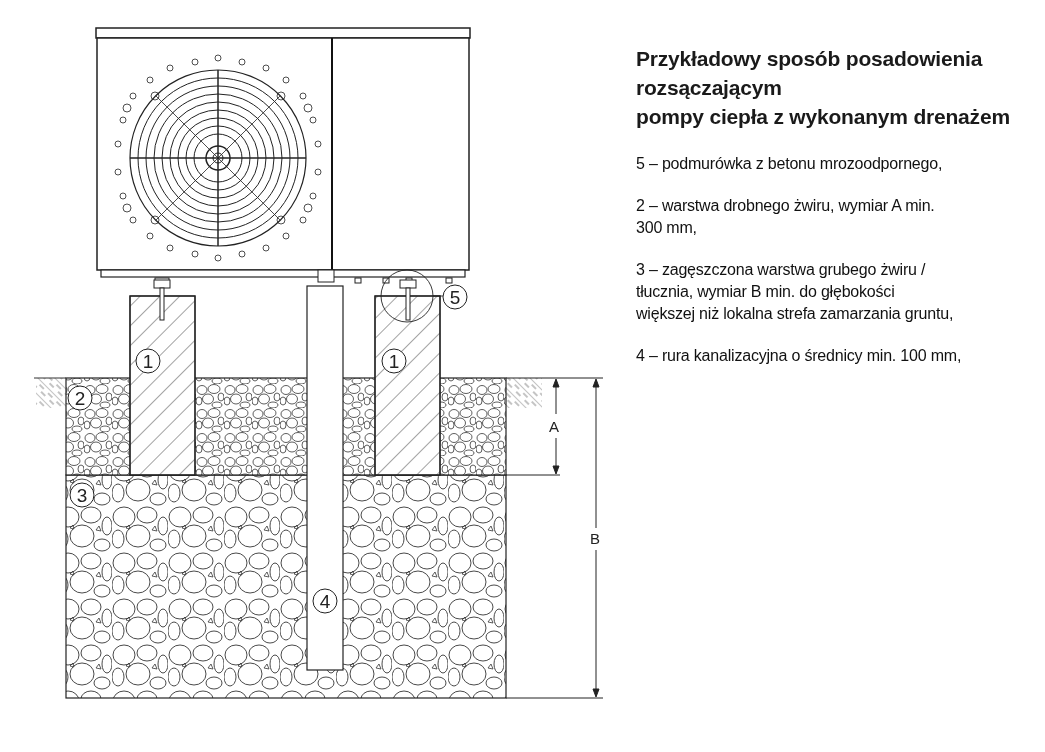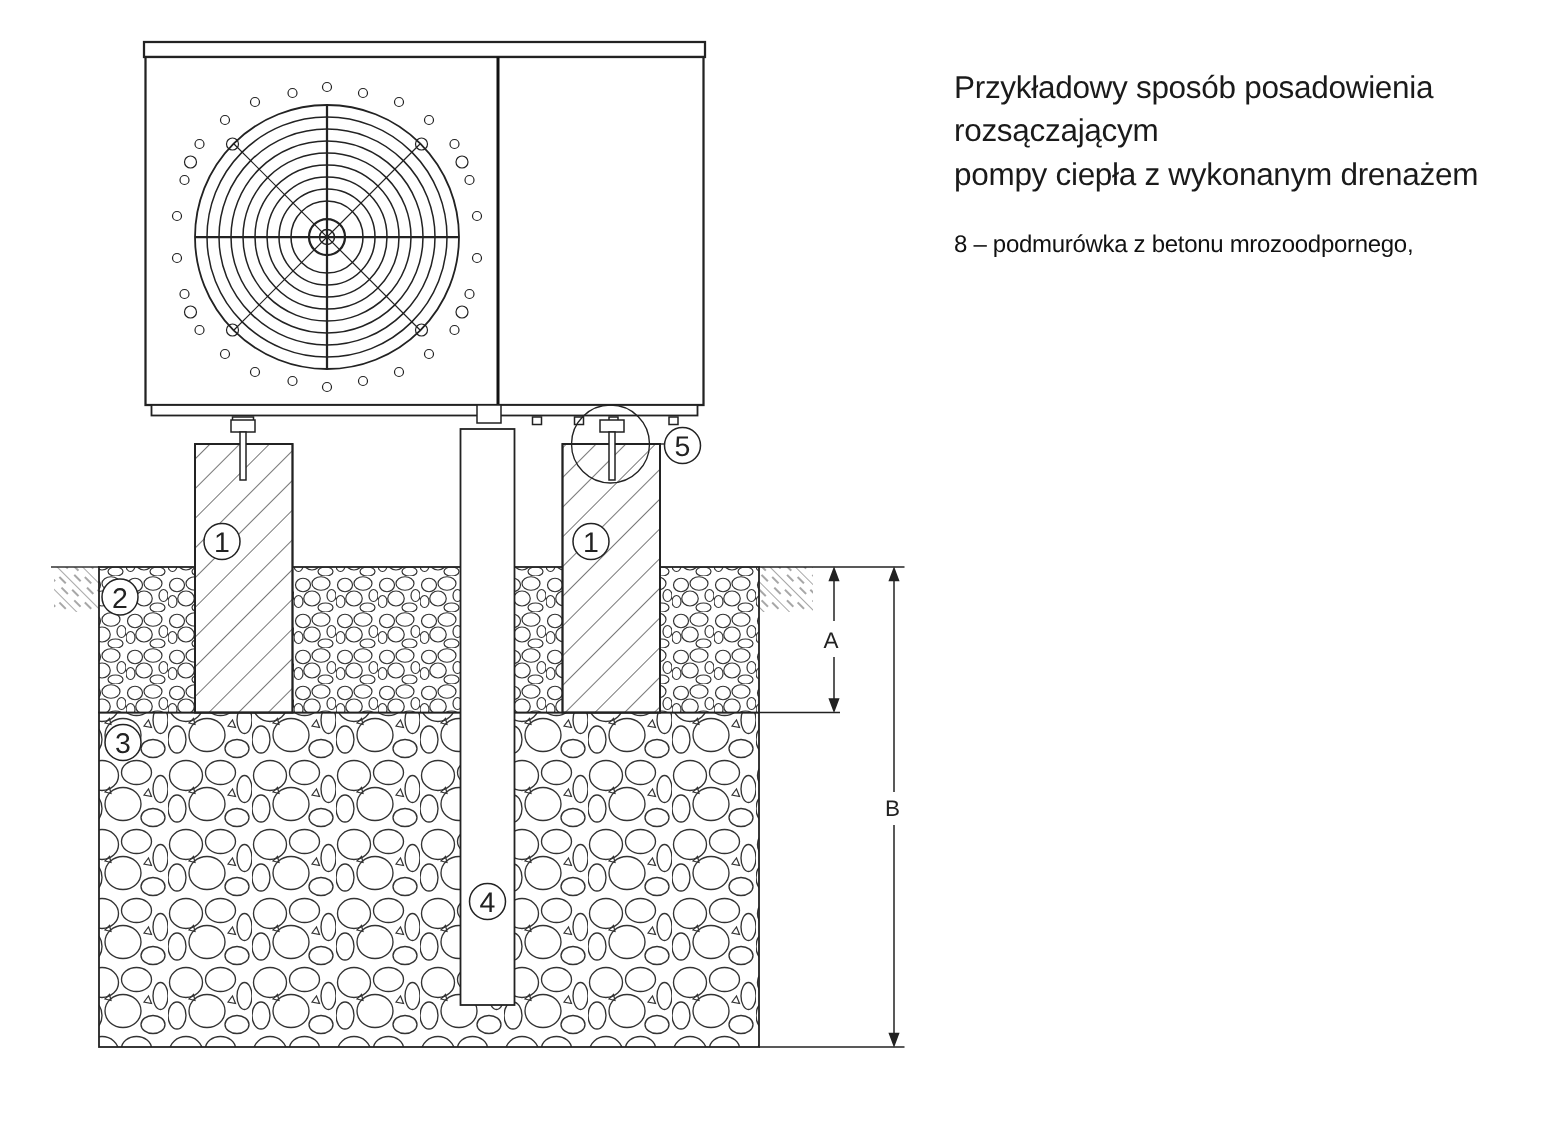--- a/index.html
+++ b/index.html
@@ -1,19 +1,19 @@
 <!DOCTYPE html>
 <html><head>
 <meta charset="utf-8">
 <style>
   html, body { margin: 0; padding: 0; background: #ffffff; }
   body { width: 1045px; height: 752px; position: relative; overflow: hidden; font-family: "Liberation Sans", sans-serif; color: #111; }
   #diagram { position: absolute; left: 0; top: 0; }
   .text-panel { position: absolute; left: 636px; top: 44px; width: 400px; }
-  .title { font-size: 21px; line-height: 29px; color: #1a1a1a; margin: 0 0 22px 0; font-weight: normal; letter-spacing: -0.2px; }
+  .title { font-size: 21px; line-height: 29px; color: #1a1a1a; margin: 0 0 22px 0; font-weight: bold; letter-spacing: -0.2px; }
   .legend-item { font-size: 16px; line-height: 22px; color: #111; margin: 0 0 20px 0; letter-spacing: -0.2px; }
   svg text { font-family: "Liberation Sans", sans-serif; }
 </style>
 </head>
 <body>
 
 <svg id="diagram" width="630" height="752" viewBox="0 0 630 752" xmlns="http://www.w3.org/2000/svg">
   <defs>
     <pattern id="hatch" patternUnits="userSpaceOnUse" width="14" height="14" patternTransform="rotate(45)">
       <line x1="0" y1="0" x2="0" y2="14" stroke="#333" stroke-width="0.9"></line>
@@ -185,17 +185,29 @@
   </g>
 </svg>
 
 <div class="text-panel">
   <h1 class="title">
     <div>Przykładowy sposób posadowienia</div>
     <div>rozsączającym</div>
     <div>pompy ciepła z wykonanym drenażem</div>
   </h1>
   <div class="legend-item">
-    <div>8 – podmurówka z betonu mrozoodpornego,</div>
+    <div>5 – podmurówka z betonu mrozoodpornego,</div>
+  </div>
+  <div class="legend-item">
+    <div>2 – warstwa drobnego żwiru, wymiar A min.</div>
+    <div>300 mm,</div>
+  </div>
+  <div class="legend-item">
+    <div>3 – zagęszczona warstwa grubego żwiru /</div>
+    <div>tłucznia, wymiar B min. do głębokości</div>
+    <div>większej niż lokalna strefa zamarzania gruntu,</div>
+  </div>
+  <div class="legend-item">
+    <div>4 – rura kanalizacyjna o średnicy min. 100 mm,</div>
   </div>
   <div class="legend-item">
   </div>
 </div>
 
 </body></html>

